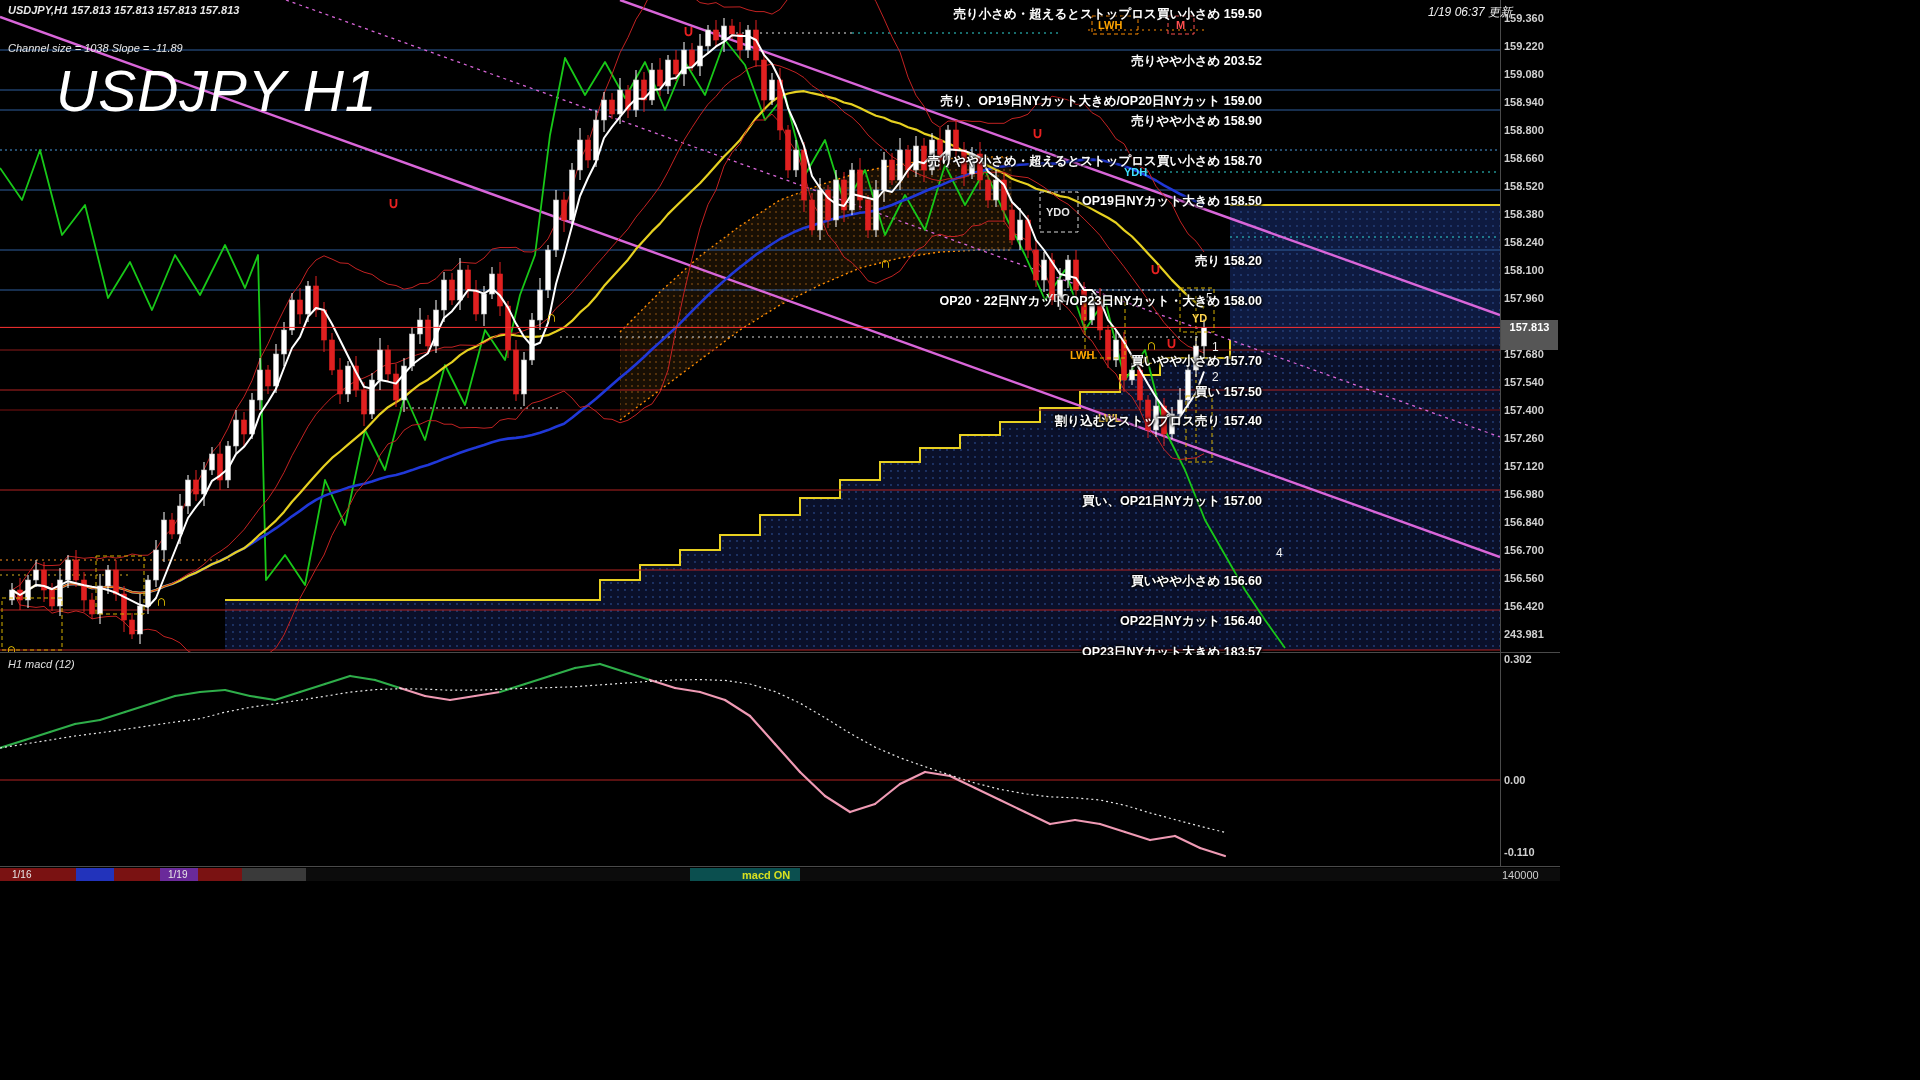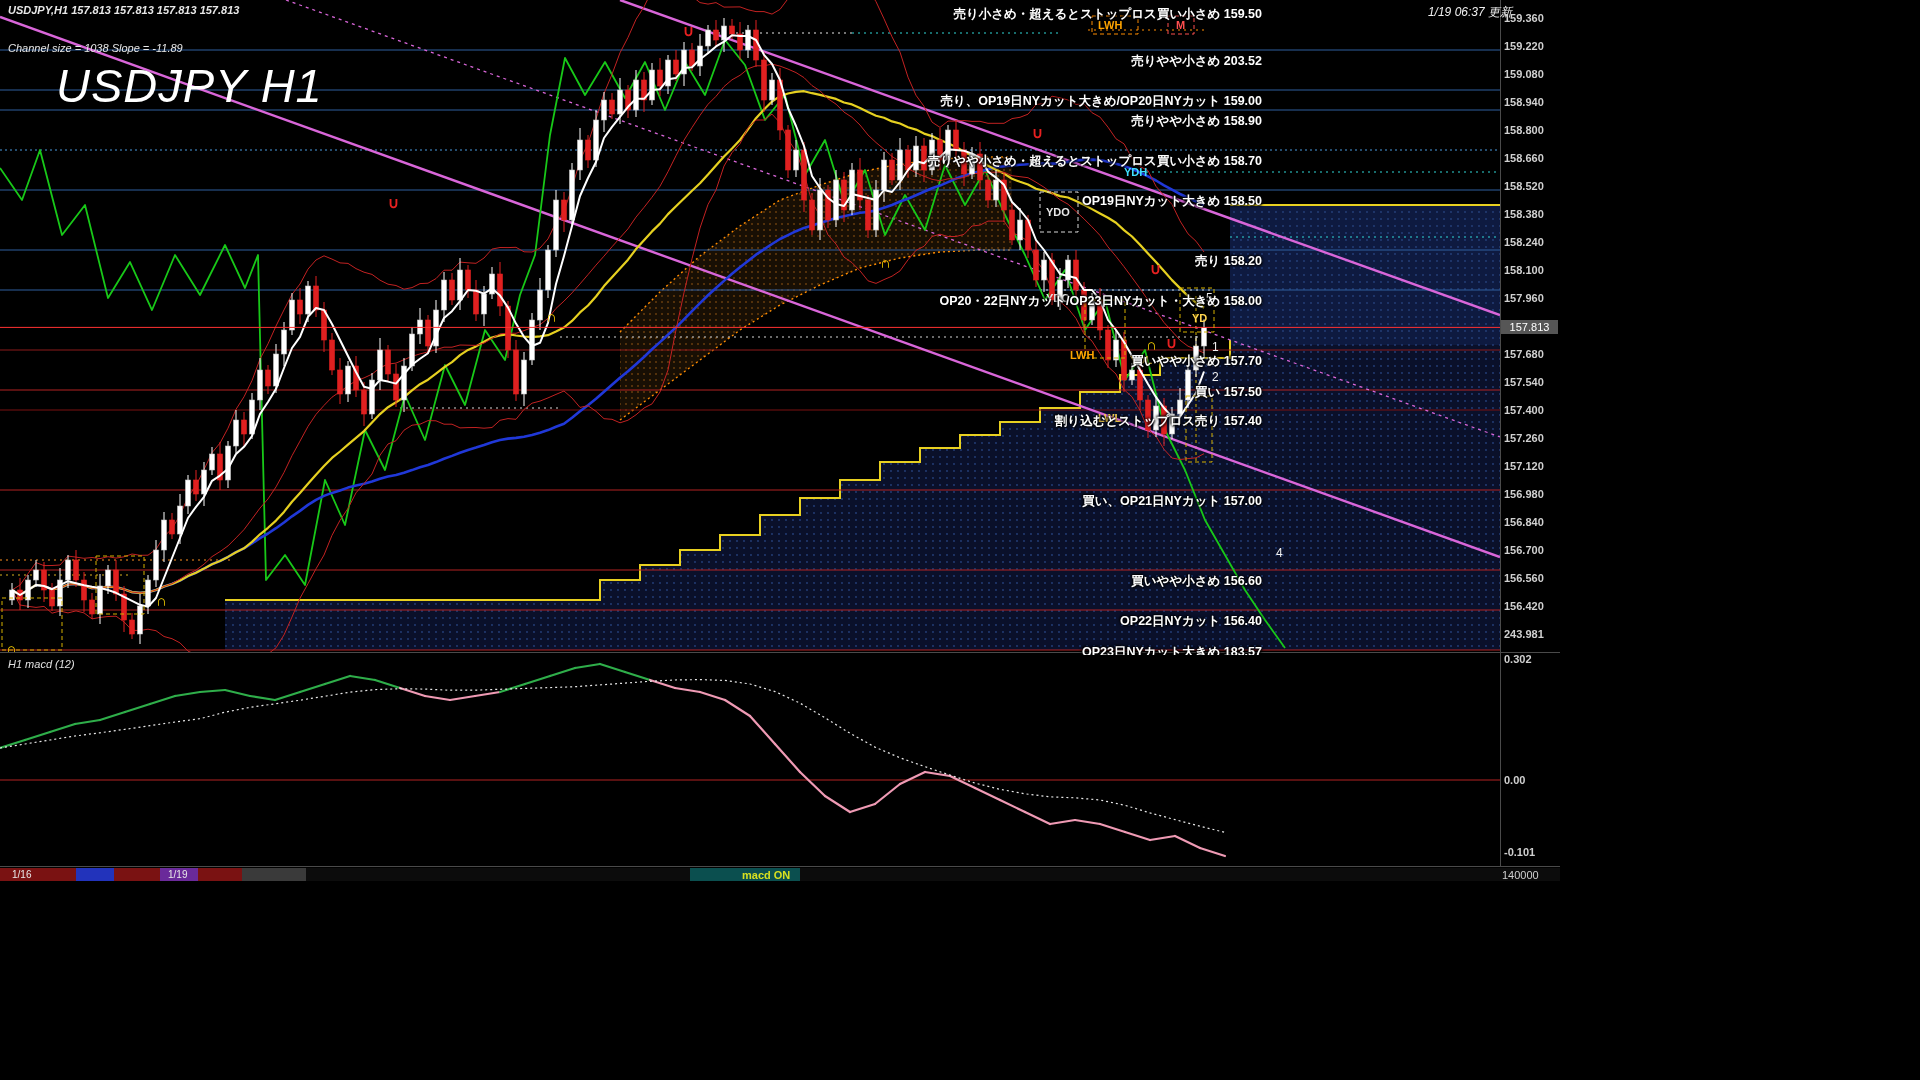--- a/index.html
+++ b/index.html
@@ -2,28 +2,28 @@
 <html><head>
 <meta charset="utf-8">
 <style>
   html,body{margin:0;padding:0;background:#000;}
   .screen{position:relative;width:1920px;height:1080px;background:#000;overflow:hidden;
           font-family:"Liberation Sans",sans-serif;}
   svg{position:absolute;top:0;left:0;}
   .t{position:absolute;white-space:nowrap;pointer-events:none;font-style:italic;}
   .symline{top:4px;left:8px;font-size:11px;font-weight:700;color:#e8e8e8;}
   .chanline{top:42px;left:8px;font-size:11px;color:#e8e8e8;}
-  .watermark{top:58px;left:56px;font-size:47px;font-weight:400;color:#ffffff;letter-spacing:1px;}
+  .watermark{top:58px;left:56px;font-size:57px;font-weight:400;color:#ffffff;letter-spacing:1px;}
   .stamp{top:4px;right:408px;font-size:12px;color:#f0f0f0;}
   #annotations{position:absolute;top:0;left:0;width:1920px;height:655px;overflow:hidden;pointer-events:none;}
   .lvl{position:absolute;right:658px;font-size:12.5px;font-weight:600;color:#ffffff;white-space:nowrap;
        text-shadow:1px 1px 2px #000,-1px -1px 2px #000,0 0 4px #000;}
   .pax{position:absolute;left:1504px;font-size:11px;color:#d0d0d0;white-space:nowrap;font-weight:bold;}
-  .pbox{position:absolute;left:1501px;width:57px;height:14px;background:#565656;color:#fff;
-        font-size:11px;font-weight:400;text-align:center;line-height:14px;}
+  .pbox{position:absolute;left:1501px;width:57px;height:30px;background:#565656;color:#fff;
+        font-size:11px;font-weight:700;text-align:center;line-height:14px;}
   .macdlabel{top:658px;left:8px;font-size:11px;color:#e0e0e0;}
   .bbar{position:absolute;top:868px;left:0;width:1560px;height:13px;background:#0c0c0c;}
   .bseg{position:absolute;top:0;height:13px;}
   .blab{position:absolute;top:869px;font-size:10px;color:#e8e8e8;}
   .macdon{position:absolute;top:869px;left:742px;font-size:11px;font-weight:700;color:#d8e020;}
   .vol{position:absolute;top:869px;left:1502px;font-size:11px;color:#d0d0d0;}
 </style>
 </head>
 <body>
 
@@ -529,21 +529,21 @@
       <div class="pax" style="top: 572px;">156.560</div>
       <div class="pax" style="top: 600px;">156.420</div>
       <div class="pax" style="top: 628px;">243.981</div>
     </div>
   <div class="pbox" id="price-box" style="top: 320.4px;">157.813</div>
 
   <div class="t macdlabel">H1  macd (12)</div>
   <div id="macd-axis">
       <div class="pax" style="top: 653px;">0.302</div>
       <div class="pax" style="top: 774px;">0.00</div>
-      <div class="pax" style="top: 846px;">-0.101</div>
+      <div class="pax" style="top: 846px;">-0.110</div>
     </div>
 
   <div class="bbar" id="bottom-bar">
       <div class="bseg" style="left: 0px; width: 76px; background: rgb(122, 18, 18);"></div>
       <div class="bseg" style="left: 76px; width: 38px; background: rgb(34, 51, 187);"></div>
       <div class="bseg" style="left: 114px; width: 46px; background: rgb(122, 18, 18);"></div>
       <div class="bseg" style="left: 160px; width: 38px; background: rgb(106, 42, 154);"></div>
       <div class="bseg" style="left: 198px; width: 44px; background: rgb(122, 18, 18);"></div>
       <div class="bseg" style="left: 242px; width: 64px; background: rgb(58, 58, 58);"></div>
       <div class="bseg" style="left: 690px; width: 110px; background: rgb(11, 79, 79);"></div>

